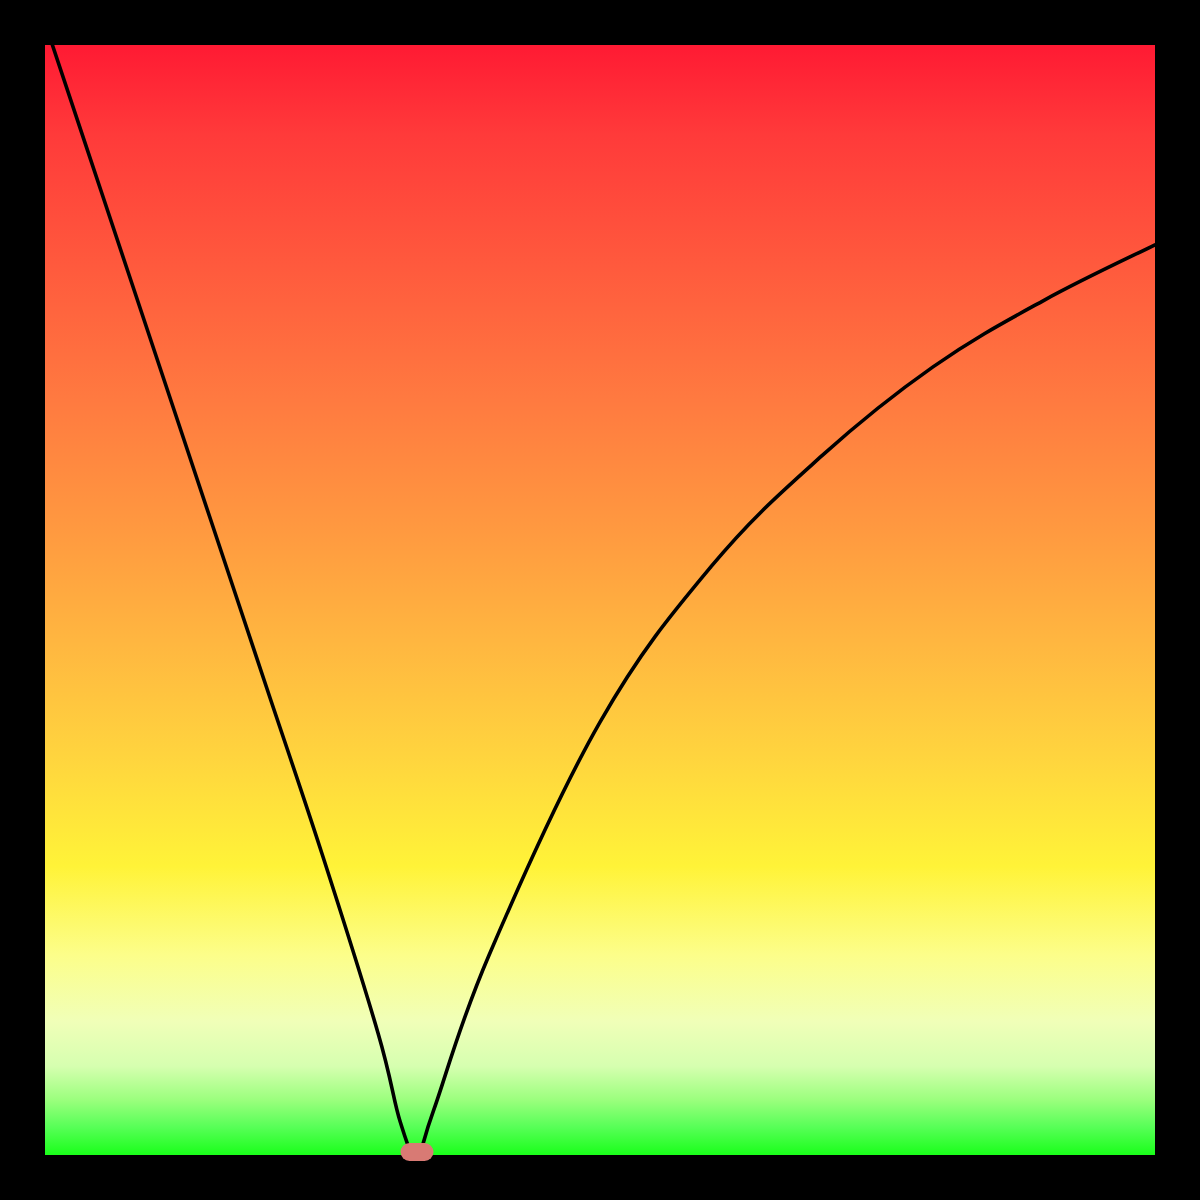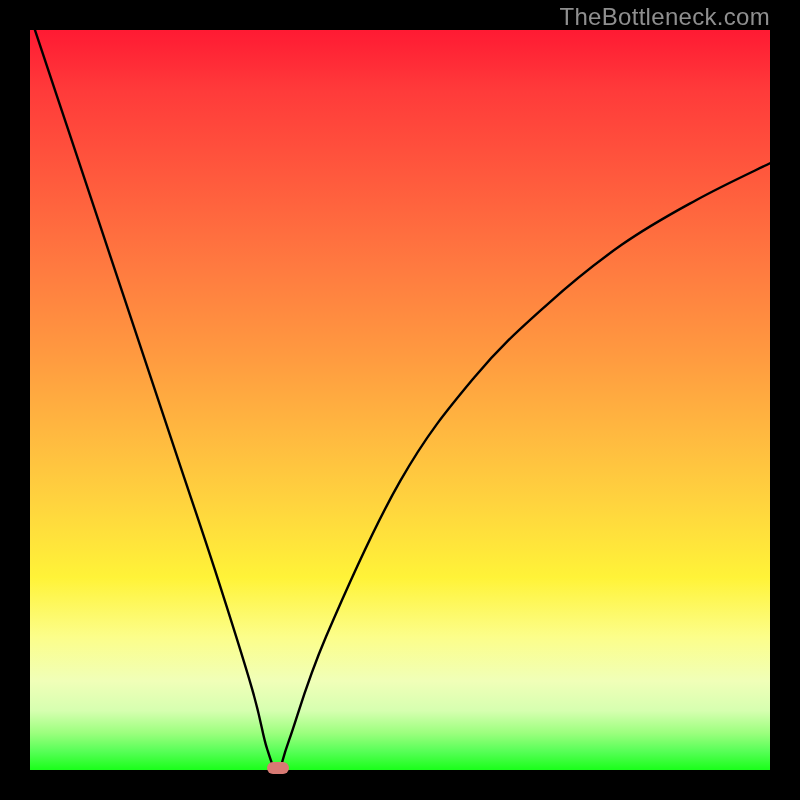--- a/index.html
+++ b/index.html
@@ -67,20 +67,19 @@
     height: 12px;
     background: #d87a74;
     border-radius: 6px;
     transform: translate(-50%, -50%);
   }
 </style>
 </head>
 <body>
 
 <div class="frame">
-  <div class="watermark">TheBottleneck.com</div>
   <div class="plot-area">
     <svg class="curve" viewBox="0 0 740 740" preserveAspectRatio="none">
       <path id="curve-path" fill="none" stroke="#000" stroke-width="2.4" stroke-linecap="round" stroke-linejoin="round" d="M 0 -14.800000000000068 C 6.783333333333334 5.5499999999999545 23.43333333333333 55.50000000000002 37 96.20000000000005 C 50.56666666666667 136.90000000000006 60.43333333333333 166.50000000000006 74 207.20000000000005 C 87.56666666666666 247.90000000000003 97.43333333333334 277.50000000000006 111 318.20000000000005 C 124.56666666666666 358.90000000000003 134.43333333333334 388.5 148 429.2 C 161.56666666666666 469.9 171.43333333333334 498.1433333333334 185 540.2 C 198.56666666666666 582.2566666666668 212.50333333333333 626.0400000000001 222 658.6 C 231.49666666666667 691.16 232.05166666666668 702.8766666666667 236.8 717.8 C 241.54833333333335 732.7233333333332 243.83 741.3566666666667 247.9 740 C 251.97 738.6433333333333 250.18166666666667 734.8199999999999 259 710.4 C 267.8183333333333 685.98 275.65 654.2833333333333 296 606.8 C 316.35 559.3166666666666 342.8666666666667 498.8833333333333 370 451.4 C 397.1333333333333 403.91666666666663 416.8666666666667 380.35999999999996 444 347.79999999999995 C 471.1333333333333 315.23999999999995 490.8666666666667 298.22 518 273.8 C 545.1333333333333 249.38000000000002 564.8666666666667 233.59333333333336 592 214.60000000000002 C 619.1333333333333 195.60666666666668 638.8666666666667 185.12333333333325 666 170.19999999999993 C 693.1333333333333 155.2766666666666 726.4333333333333 139.98333333333335 740 133.20000000000005"></path>
     </svg>
     <div id="marker" class="marker" style="left: 247.9px; top: 738px;"></div>
   </div>
 </div>
 
 </body></html>

